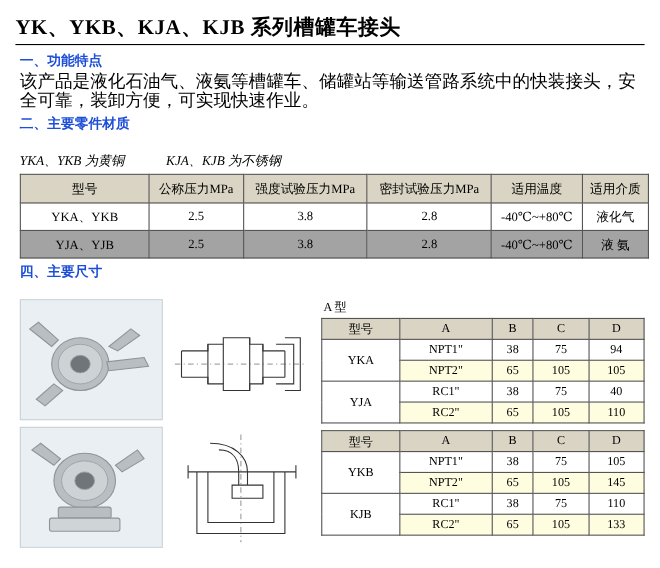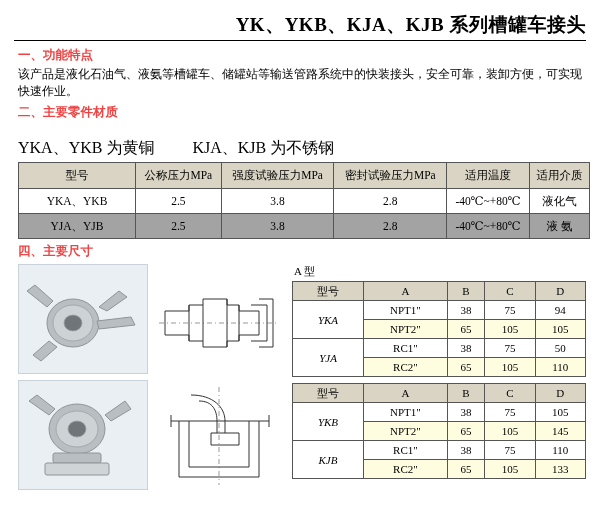--- a/index.html
+++ b/index.html
@@ -16,48 +16,49 @@
     overflow: hidden;
   }
   .page {
     width: 600px;
     height: 516px;
     position: relative;
     box-sizing: border-box;
     padding: 6px 14px 0 14px;
   }
   .title {
-    text-align: right;
+    text-align: left;
     font-size: 19px;
     font-weight: bold;
     letter-spacing: 0.5px;
     margin: 6px 0 2px 0;
     font-family: "Liberation Serif", "DejaVu Serif", serif;
   }
   .title-rule {
     border-bottom: 1px solid #000;
     width: 100%;
     margin: 2px 0 6px 0;
   }
   .sec-head {
-    color: #ef4444;
+    color: #1d4ed8;
     font-weight: bold;
     font-size: 12.5px;
     margin: 4px 0 2px 4px;
     font-family: "Liberation Sans", sans-serif;
   }
   .para {
-    font-size: 12px;
+    font-size: 16px;
     line-height: 17px;
     margin: 0 0 0 4px;
     font-family: "Liberation Serif", "DejaVu Serif", serif;
   }
   .mat-line {
-    font-size: 16px;
+    font-size: 12px;
     margin: 17px 0 0 4px;
+    font-style: italic;
   }
   .mat-line .gap {
     display: inline-block;
     width: 38px;
   }
   
   table.spec {
     border-collapse: collapse;
     width: 572px;
     margin: 3px 0 0 4px;
@@ -76,21 +77,21 @@
     height: 23px;
   }
   table.spec tbody tr.alt td {
     background: #a3a3a3;
   }
   table.spec td.model {
     width: 112px;
   }
   
   .lower {
-    margin-top: 4px;
+    margin-top: 16px;
     display: flex;
     flex-direction: row;
     gap: 8px;
     margin-left: 4px;
   }
   .photo-col {
     width: 268px;
     display: flex;
     flex-direction: column;
     gap: 6px;
@@ -137,21 +138,20 @@
     font-family: "Liberation Serif", "DejaVu Serif", serif;
   }
   table.dim thead th {
     background: #d9d4c3;
   }
   table.dim td.alt {
     background: #fffde0;
   }
   table.dim td.modelcell {
     width: 66px;
-    font-style: italic;
   }
   svg { display:block; }
 </style>
 </head>
 <body>
 
 <div class="page">
 
   <div class="title">YK、YKB、KJA、KJB 系列槽罐车接头</div>
   <div class="title-rule"></div>
@@ -310,21 +310,21 @@
               <td class="alt">NPT2"</td>
               <td class="alt">65</td>
               <td class="alt">105</td>
               <td class="alt">105</td>
             </tr>
             <tr>
               <td class="modelcell" rowspan="2">YJA</td>
               <td>RC1"</td>
               <td>38</td>
               <td>75</td>
-              <td>50</td>
+              <td>40</td>
             </tr>
             <tr>
               <td class="alt">RC2"</td>
               <td class="alt">65</td>
               <td class="alt">105</td>
               <td class="alt">110</td>
             </tr>
           </tbody>
         </table>
       </div>

